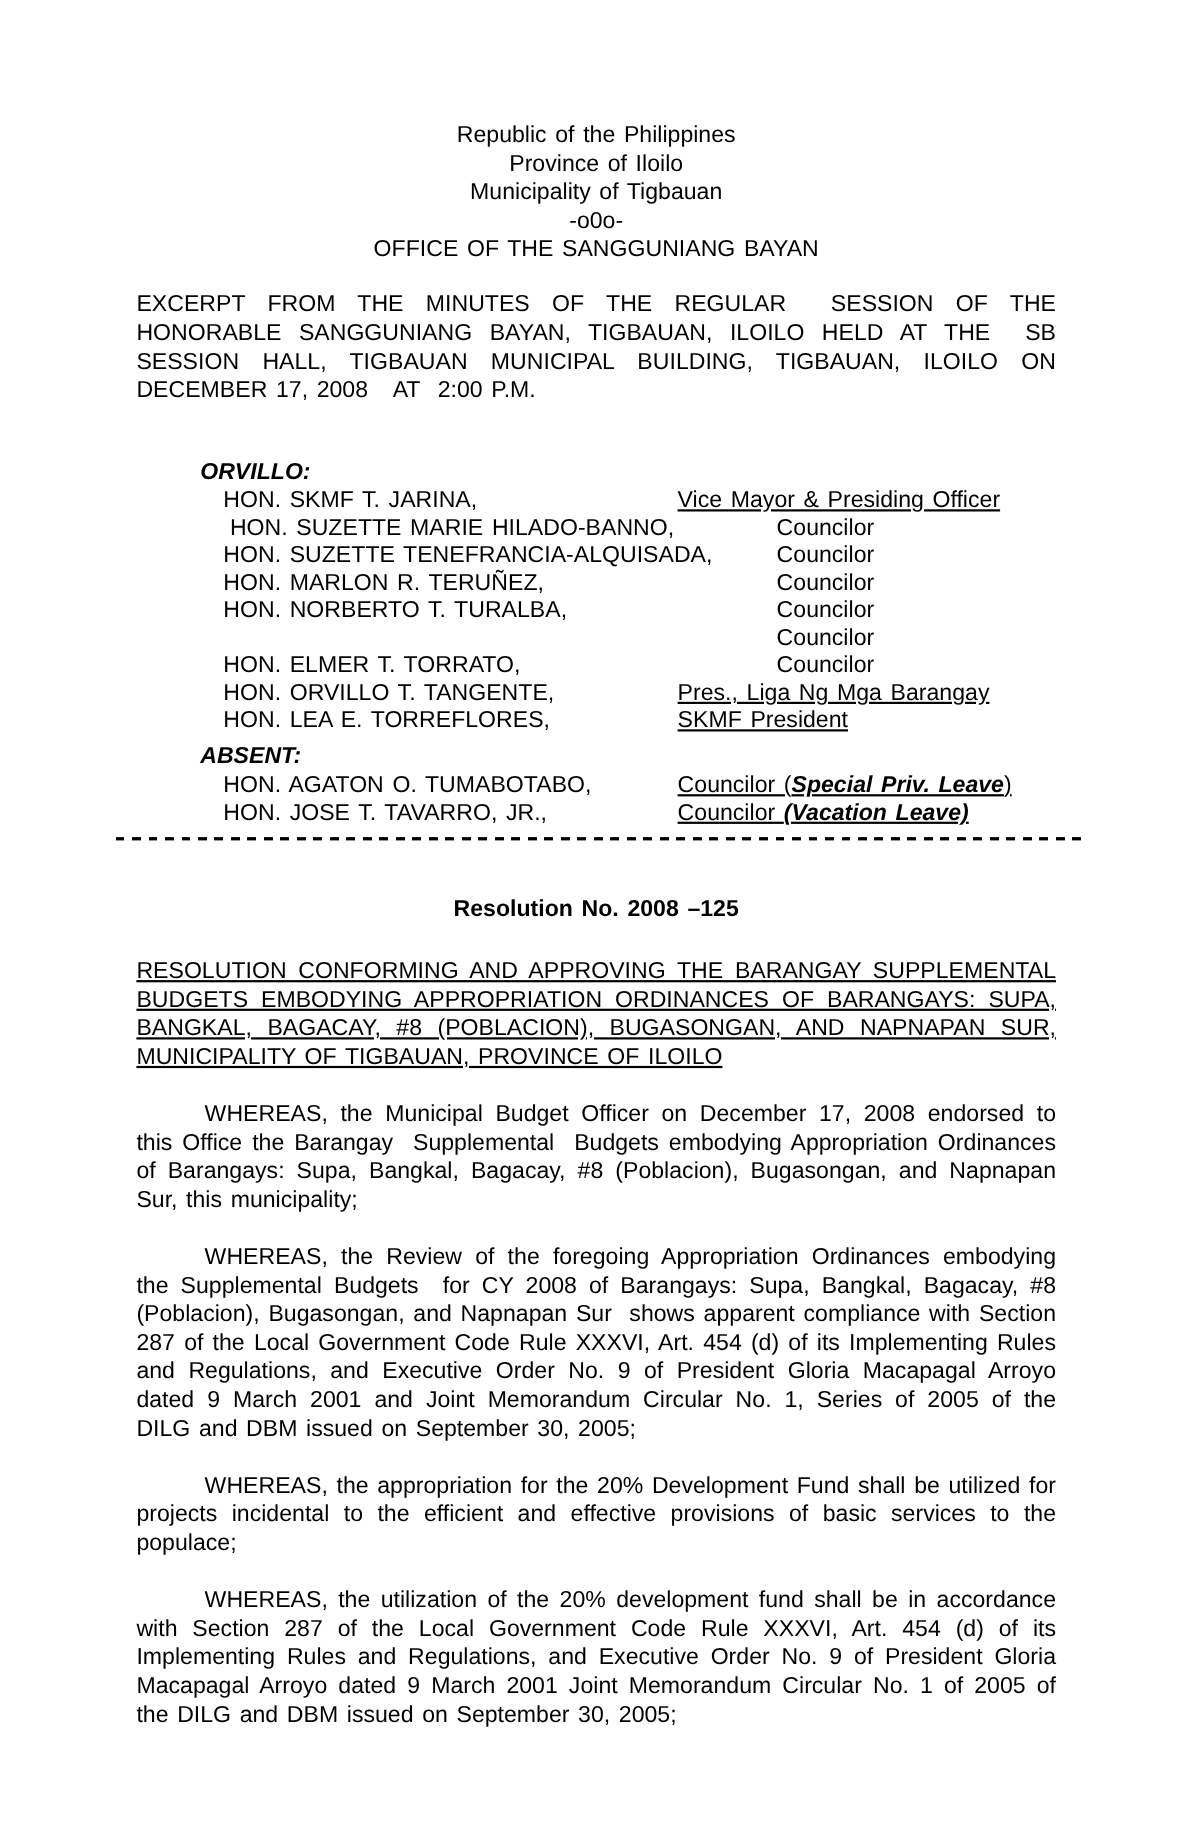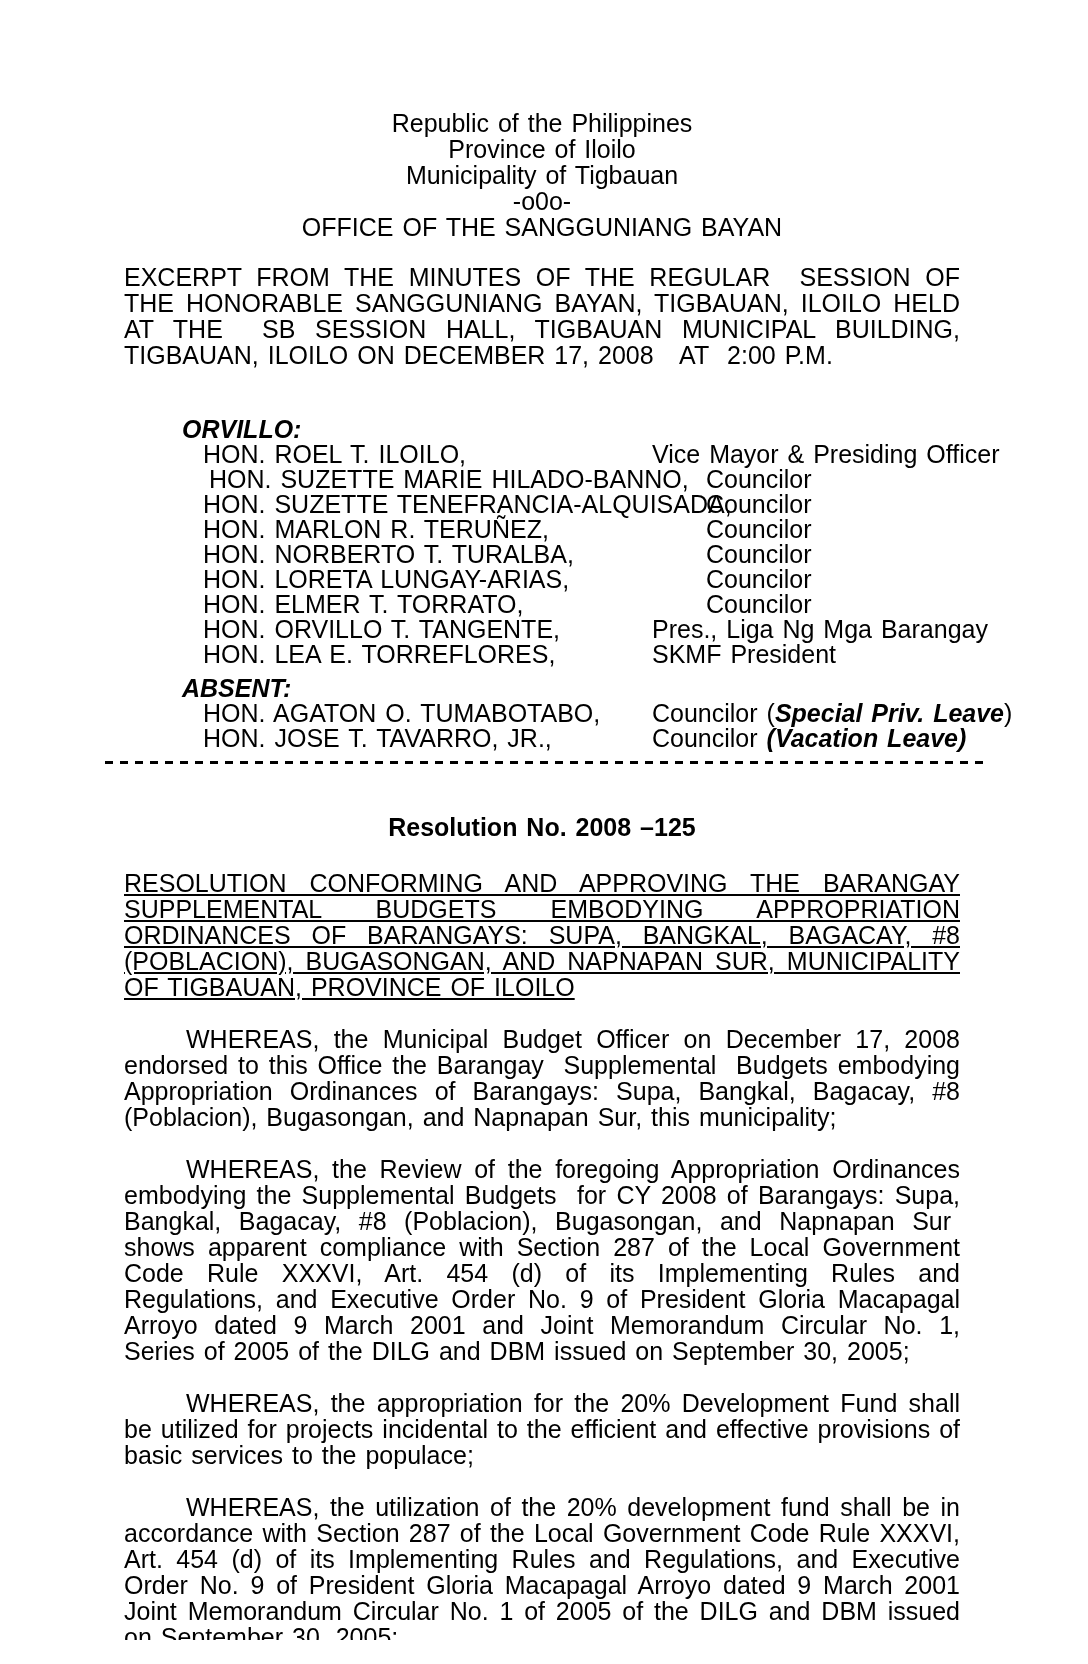--- a/index.html
+++ b/index.html
@@ -5,21 +5,21 @@
 <style>
   html, body { margin: 0; padding: 0; background: #ffffff; }
   .page {
     position: relative;
     width: 1088px;
     height: 1640px;
     margin: 0 auto;
     background: #ffffff;
     color: #000000;
     font-family: "Liberation Sans", "DejaVu Sans", sans-serif;
-    font-size: 25px;
+    font-size: 21px;
     line-height: 26px;
     box-sizing: border-box;
     padding: 110px 128px 0 124px;
     word-spacing: 2px;
     overflow: hidden;
   }
   .doc-header { text-align: center; }
   .doc-header div { white-space: nowrap; }
   .excerpt {
     margin: 24px 0 0 0;
@@ -35,21 +35,21 @@
   .absent-label { margin-top: 8px; }
   .roster-row {
     position: relative;
     height: 25px;
     line-height: 25px;
     white-space: nowrap;
   }
   .roster-row .name { padding-left: 79px; }
   .roster-row .name.indent-plus { padding-left: 85px; }
   .role { position: absolute; top: 0; }
-  .role-a { left: 528px; }
+  .role-a { left: 492px; text-decoration: underline; }
   .role-b { left: 582px; }
   .role .emph { font-weight: bold; font-style: italic; }
   .dash-sep {
     margin-top: 10px;
     margin-left: -19px;
     width: 880px;
     height: 3px;
     background: repeating-linear-gradient(to right, #000 0 8px, transparent 8px 15px);
   }
   .res-no {
@@ -80,41 +80,40 @@
     <div>-o0o-</div>
     <div>OFFICE OF THE SANGGUNIANG BAYAN</div>
   </div>
 
   <p class="excerpt">EXCERPT FROM THE MINUTES OF THE REGULAR&nbsp; SESSION OF THE HONORABLE SANGGUNIANG BAYAN, TIGBAUAN, ILOILO HELD AT THE&nbsp; SB SESSION HALL, TIGBAUAN MUNICIPAL BUILDING, TIGBAUAN, ILOILO ON DECEMBER 17, 2008&nbsp;&nbsp; AT&nbsp; 2:00 P.M.</p>
 
   <div>
     <div class="att-label">ORVILLO:</div>
 
     <div class="roster-row">
-      <span class="name">HON. ROEL T. ILOILO,</span>
+      <span class="name">HON. SKMF T. JARINA,</span>
       <span class="role role-a">Vice Mayor &amp; Presiding Officer</span>
     </div>
     <div class="roster-row">
       <span class="name indent-plus">HON. SUZETTE MARIE HILADO-BANNO,</span>
       <span class="role role-b">Councilor</span>
     </div>
     <div class="roster-row">
       <span class="name">HON. SUZETTE TENEFRANCIA-ALQUISADA,</span>
       <span class="role role-b">Councilor</span>
     </div>
     <div class="roster-row">
       <span class="name">HON. MARLON R. TERUÑEZ,</span>
       <span class="role role-b">Councilor</span>
     </div>
     <div class="roster-row">
       <span class="name">HON. NORBERTO T. TURALBA,</span>
       <span class="role role-b">Councilor</span>
     </div>
     <div class="roster-row">
-      <span class="name">HON. LORETA LUNGAY-ARIAS,</span>
       <span class="role role-b">Councilor</span>
     </div>
     <div class="roster-row">
       <span class="name">HON. ELMER T. TORRATO,</span>
       <span class="role role-b">Councilor</span>
     </div>
     <div class="roster-row">
       <span class="name">HON. ORVILLO T. TANGENTE,</span>
       <span class="role role-a">Pres., Liga Ng Mga Barangay</span>
     </div>

